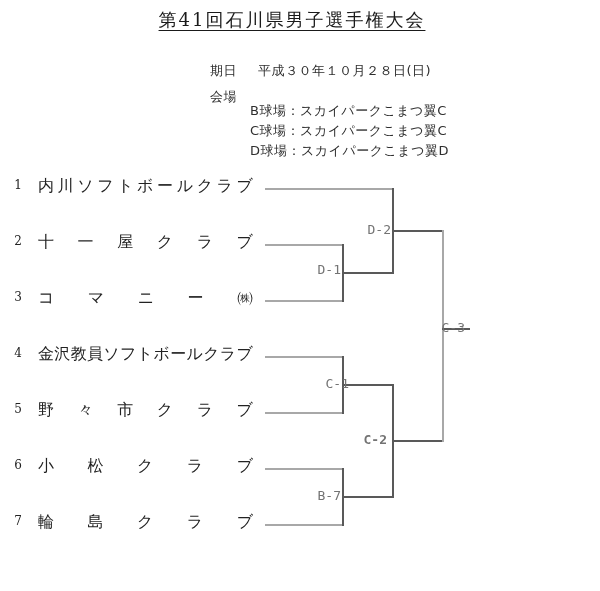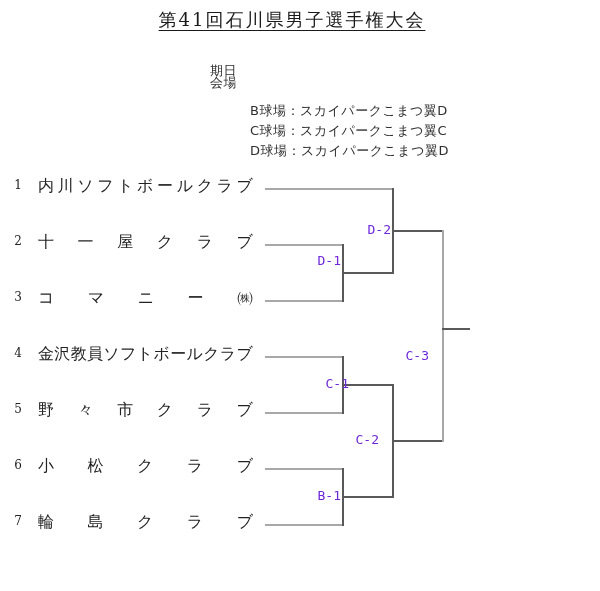--- a/index.html
+++ b/index.html
@@ -21,32 +21,33 @@
              justify-content:space-between;white-space:nowrap;}
   .team-name span{display:block;}
 
   .line{position:absolute;}
   .lh{height:2px;}
   .lv{width:2px;}
   .light{background:#a8a8a8;}
   .dark{background:#595959;}
 
   .mlabel{font-family:"DejaVu Sans Mono","Liberation Mono",monospace;
-          font-size:13px;color:#6d28d9;width:41px;text-align:right;height:14px;line-height:14px;}
+          font-size:13px;color:#737373;width:41px;text-align:right;height:14px;line-height:14px;}
 </style>
 </head>
 <body>
 
 <div class="page">
 
   <div class="abs title">第41回石川県男子選手権大会</div>
 
   <div class="abs info" style="left:210px;top:62px;">期日</div>
-  <div class="abs info" style="left:210px;top:74px;">会場</div>
-  <div class="abs info" style="left:250px;top:102px;">B球場：スカイパークこまつ翼D</div>
+  <div class="abs info" style="left:258px;top:62px;">平成３０年１０月２８日(日)</div>
+  <div class="abs info" style="left:210px;top:88px;">会場</div>
+  <div class="abs info" style="left:250px;top:102px;">B球場：スカイパークこまつ翼C</div>
   <div class="abs info" style="left:250px;top:142px;">D球場：スカイパークこまつ翼D</div>
   <div class="abs info" style="left:250px;top:122px;">C球場：スカイパークこまつ翼C</div>
 
   <div class="abs seed" style="left:8px;top:178px;">1</div>
   <div class="abs team-name" style="left:38px;top:176px;">
       <span>内</span>
       <span>川</span>
       <span>ソ</span>
       <span>フ</span>
       <span>ト</span>
@@ -141,20 +142,20 @@
 
   <div class="line lv dark" style="left:392px;top:188px;height:86px;"></div>
   <div class="line lh dark" style="left:392px;top:230px;width:51px;"></div>
 
   <div class="line lv dark" style="left:392px;top:384px;height:114px;"></div>
   <div class="line lh dark" style="left:392px;top:440px;width:51px;"></div>
 
   <div class="line lv light" style="left:442px;top:230px;height:212px;"></div>
   <div class="line lh dark" style="left:442px;top:328px;width:28px;"></div>
 
-  <div class="abs mlabel" style="left:300px;top:254px;">D-1</div>
+  <div class="abs mlabel" style="left:300px;top:263px;">D-1</div>
   <div class="abs mlabel" style="left:350px;top:223px;">D-2</div>
   <div class="abs mlabel" style="left:308px;top:377px;">C-1</div>
-  <div class="abs mlabel" style="left:338px;top:433px;">C-2</div>
-  <div class="abs mlabel" style="left:300px;top:489px;">B-1</div>
-  <div class="abs mlabel" style="left:388px;top:321px;margin-top:28px;">C-3</div>
+  <div class="abs mlabel" style="left:346px;top:433px;font-weight:bold;">C-2</div>
+  <div class="abs mlabel" style="left:300px;top:489px;">B-7</div>
+  <div class="abs mlabel" style="left:424px;top:321px;">C-3</div>
 
 </div>
 
 </body></html>

